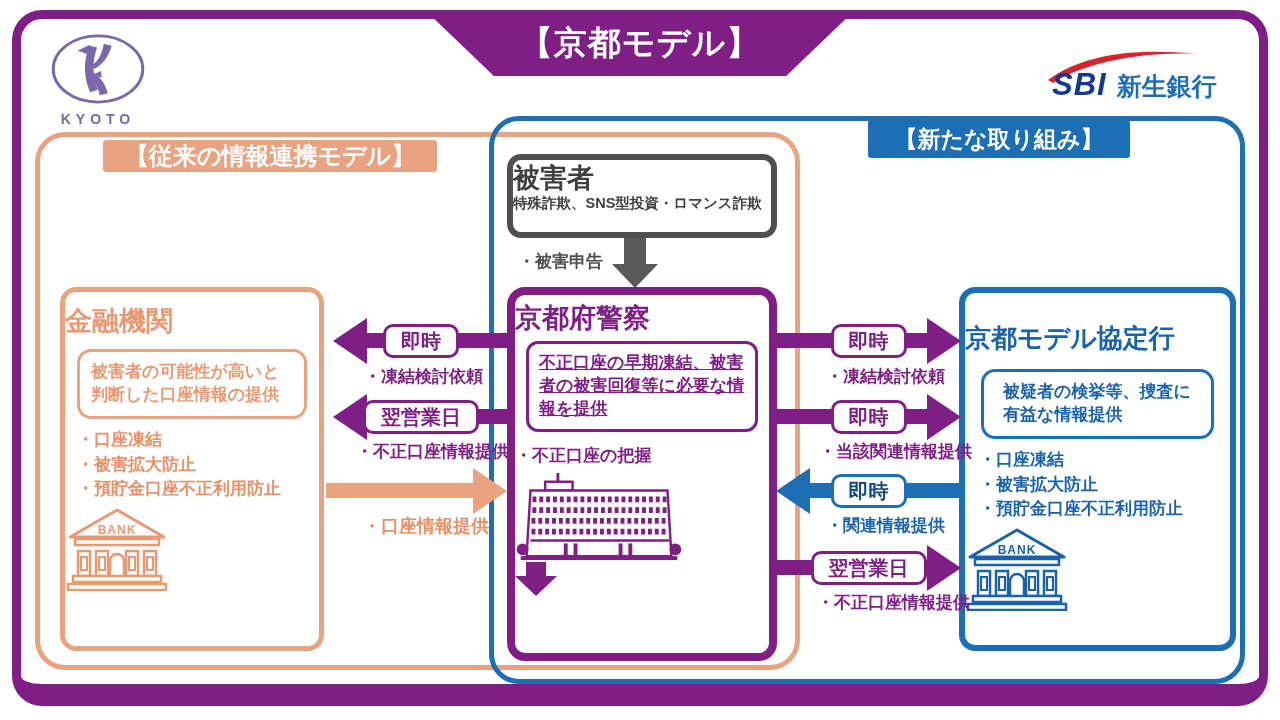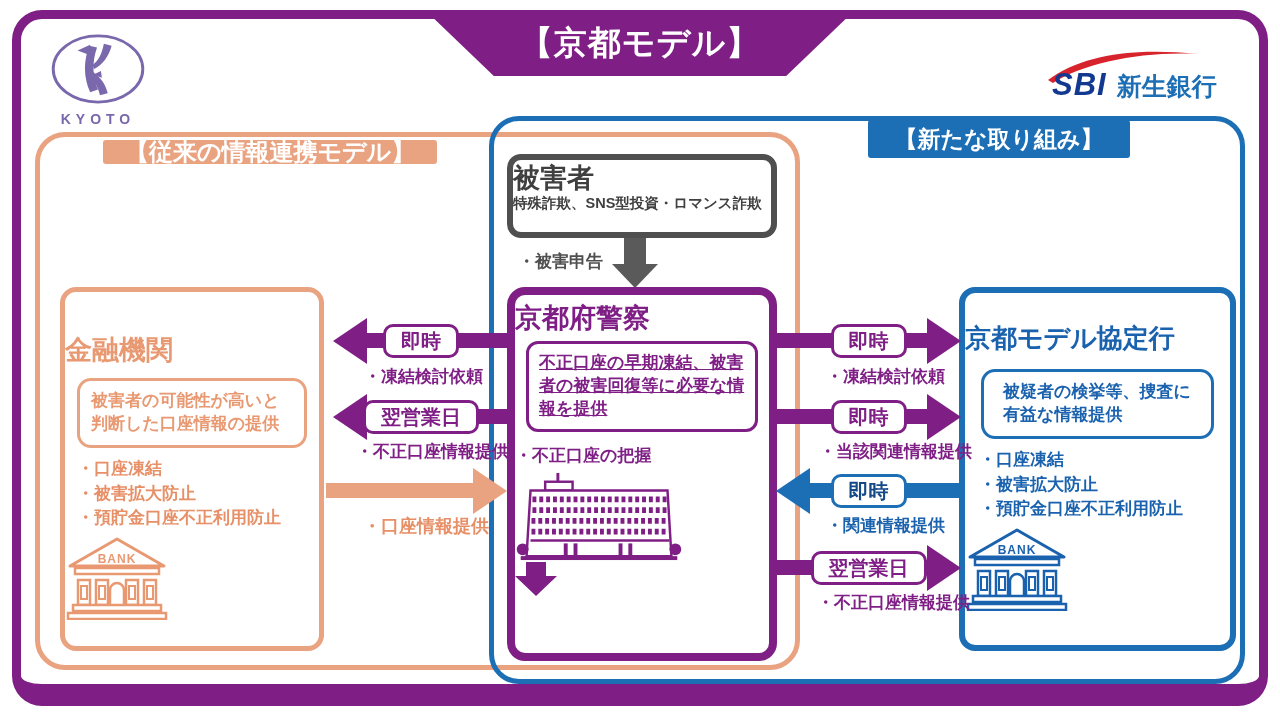--- a/index.html
+++ b/index.html
@@ -22,21 +22,21 @@
   .sbi-logo{left:1052px;top:58px;z-index:9;}
   .swoosh{position:absolute;top:-11px;left:-8px;}
   .sbi-row{position:relative;padding-top:9px;white-space:nowrap;}
   .sbi-text{font-style:italic;font-weight:900;font-size:31px;color:var(--sbi-blue);letter-spacing:1px;}
   .shinsei-text{font-size:25px;color:var(--blue);margin-left:10px;}
 
   .group{border-radius:30px;z-index:2;background:transparent;}
   .group.legacy{left:35px;top:132px;width:765px;height:538px;border:5px solid var(--salmon);}
   .group.new{left:489px;top:116px;width:756px;height:568px;border:5px solid var(--blue);}
   .group-label{color:#fff;display:flex;align-items:center;justify-content:center;z-index:4;border-radius:3px;}
-  .legacy-label{left:103px;top:140px;width:334px;height:24px;background:var(--salmon);font-size:24px;}
+  .legacy-label{left:103px;top:140px;width:334px;height:32px;background:var(--salmon);font-size:24px;}
   .new-label{left:868px;top:120px;width:262px;height:38px;background:var(--blue);font-size:23px;}
 
   .box{background:#fff;z-index:6;display:flex;flex-direction:column;align-items:flex-start;}
   .victim{left:507px;top:154px;width:270px;height:84px;border:6px solid var(--gray);border-radius:14px;padding-top:3px;}
   .victim-title{font-size:27px;color:#3F3F3F;line-height:1.15;}
   .victim-sub{font-size:14.5px;color:#3F3F3F;white-space:nowrap;}
   .report-label{left:518px;top:250px;font-size:17px;color:var(--gray);z-index:6;}
   .down-arrow{z-index:6;}
   .da-shaft{position:absolute;left:12px;top:0;width:22px;height:26px;}
   .da-head{position:absolute;left:0;top:26px;width:0;height:0;
@@ -49,21 +49,21 @@
   .police-title{font-size:27px;color:var(--purple);margin-top:5px;}
   .police-inner{border:3px solid var(--purple);border-radius:12px;margin:5px 11px 0;
     padding:8px 10px;font-size:17px;color:var(--purple);line-height:1.35;text-align:left;text-decoration:underline;}
   .police-note{font-size:17px;color:var(--purple);margin-top:12px;}
   .building{margin-top:3px;}
   .purple-down{position:relative;width:42px;height:34px;margin-top:0;}
   .purple-down .da-shaft{left:11px;width:20px;height:14px;background:var(--purple);}
   .purple-down .da-head{top:14px;border-left:21px solid transparent;border-right:21px solid transparent;border-top:20px solid var(--purple);}
   .police-outcome{font-size:21px;color:var(--purple);margin-top:2px;}
 
-  .financial{left:60px;top:287px;width:264px;height:364px;border:5px solid var(--salmon);border-radius:16px;padding-top:40px;}
+  .financial{left:60px;top:287px;width:264px;height:364px;border:5px solid var(--salmon);border-radius:16px;padding-top:11px;}
   .fin-title{font-size:27px;color:#E99972;}
   .fin-inner{border:3px solid var(--salmon);border-radius:14px;margin:10px 12px 0;
     padding:9px 11px;font-size:17px;color:#E99972;line-height:1.35;text-align:left;}
   .fin-bullets{align-self:flex-start;margin:9px 0 0 12px;font-size:17px;color:var(--salmon-text);line-height:1.45;}
   .fin-color{color:#E99972;}
 
   .partner{left:959px;top:287px;width:277px;height:364px;border:6px solid var(--blue);border-radius:16px;padding-top:28px;}
   .par-title{font-size:26px;color:var(--blue-text);}
   .par-inner{border:3px solid var(--blue);border-radius:14px;margin:13px 16px 0;
     padding:9px 19px;font-size:17px;color:var(--blue-text);line-height:1.35;text-align:left;}

